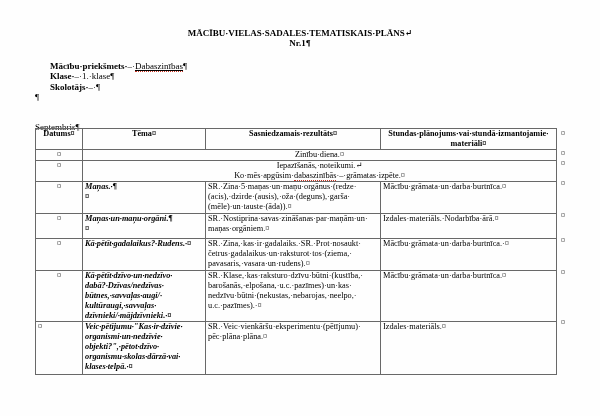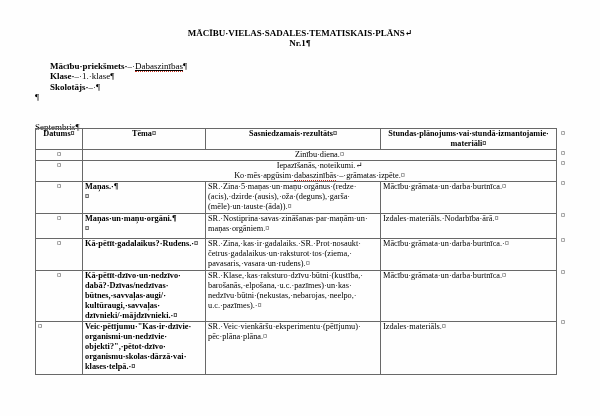--- a/index.html
+++ b/index.html
@@ -27,21 +27,21 @@
   }
   table.plan th, table.plan td {
     border: 1px solid #686868;
     padding: 0 2px;
     vertical-align: top;
     overflow: hidden;
   }
   table.plan th { font-weight: bold; text-align: center; font-size: 8.2px; }
   td.c, th.c { text-align: center; }
   td.l { text-align: left; }
-  td.tema { font-weight: bold; padding-left: 3px; }
+  td.tema { font-weight: bold; padding-left: 3px; font-style: italic; }
   td.sr { }
   .ln { white-space: nowrap; }
   .c .ln { white-space: normal; }
 
   .rem { position: absolute; left: 526px; font-size: 8px; line-height: 10px; color: #000; }
 </style>
 </head>
 <body>
 
 <div class="page">

